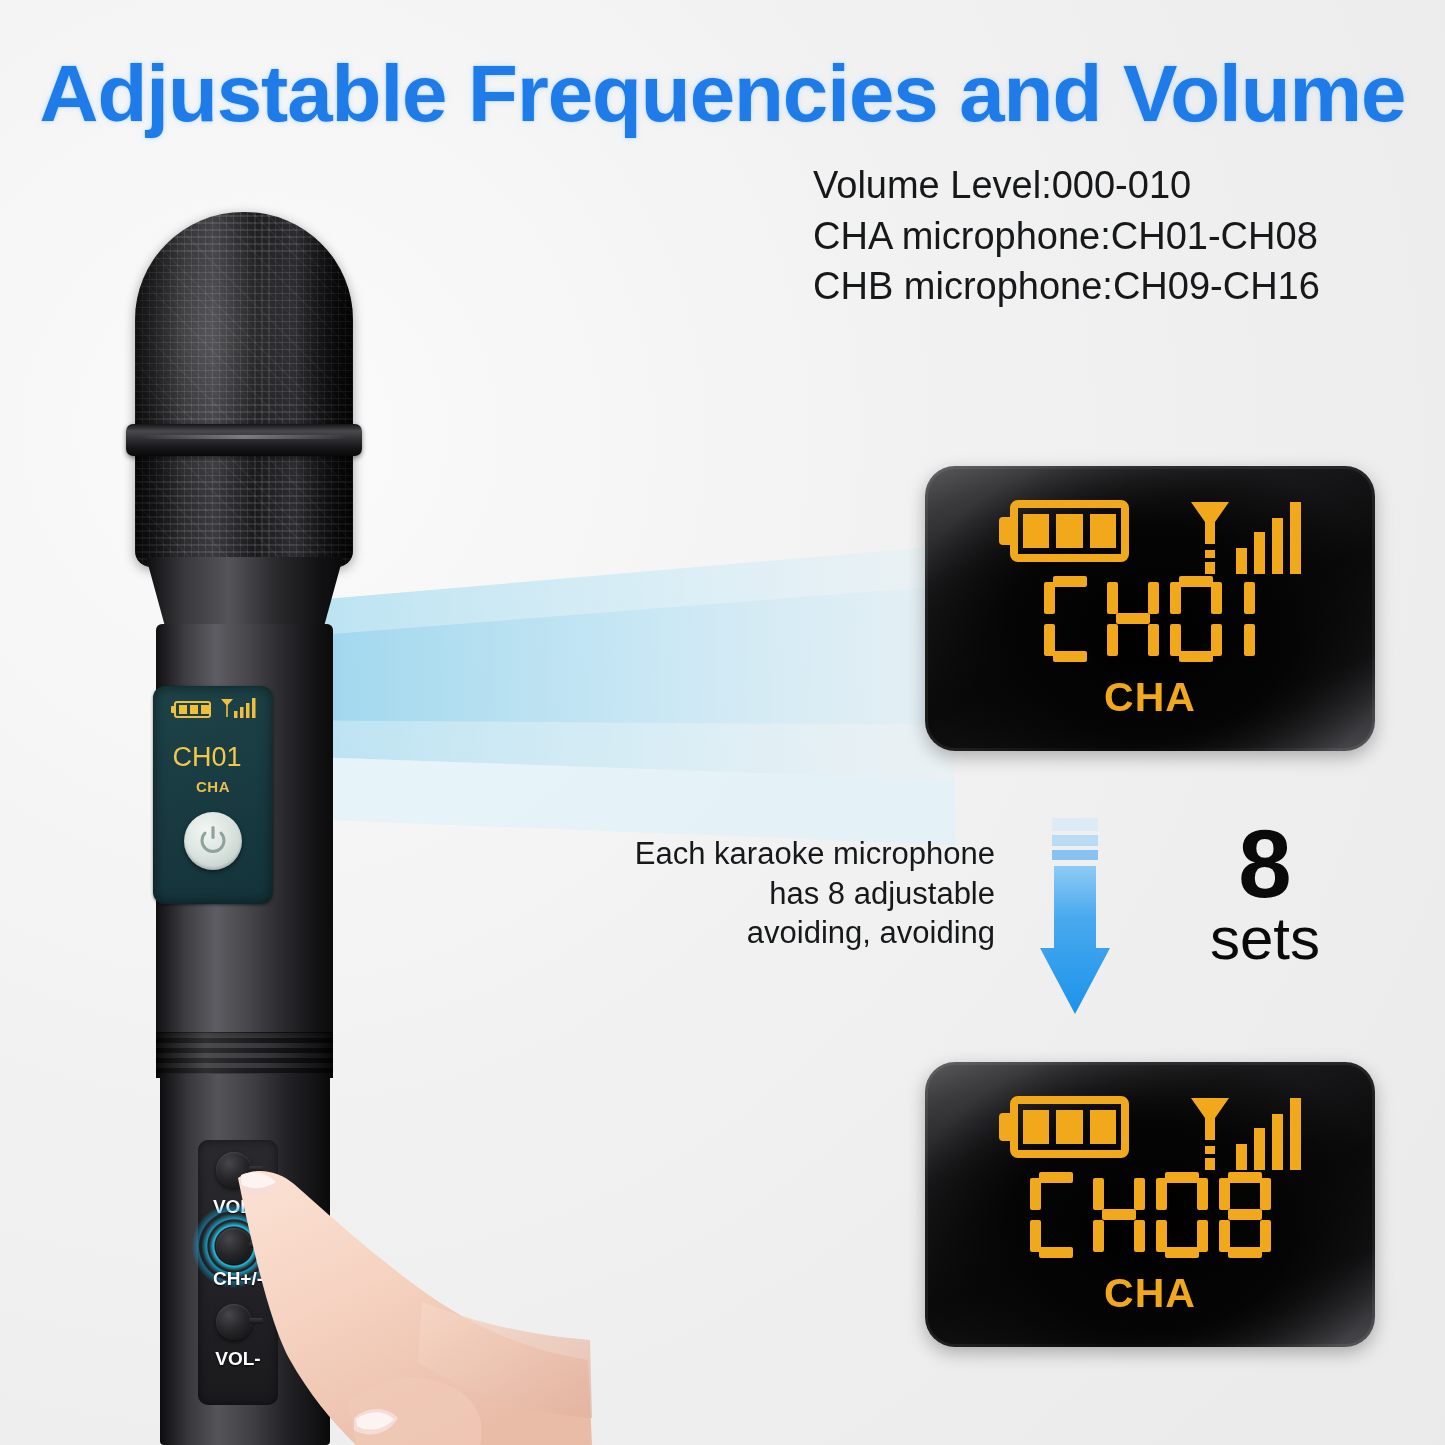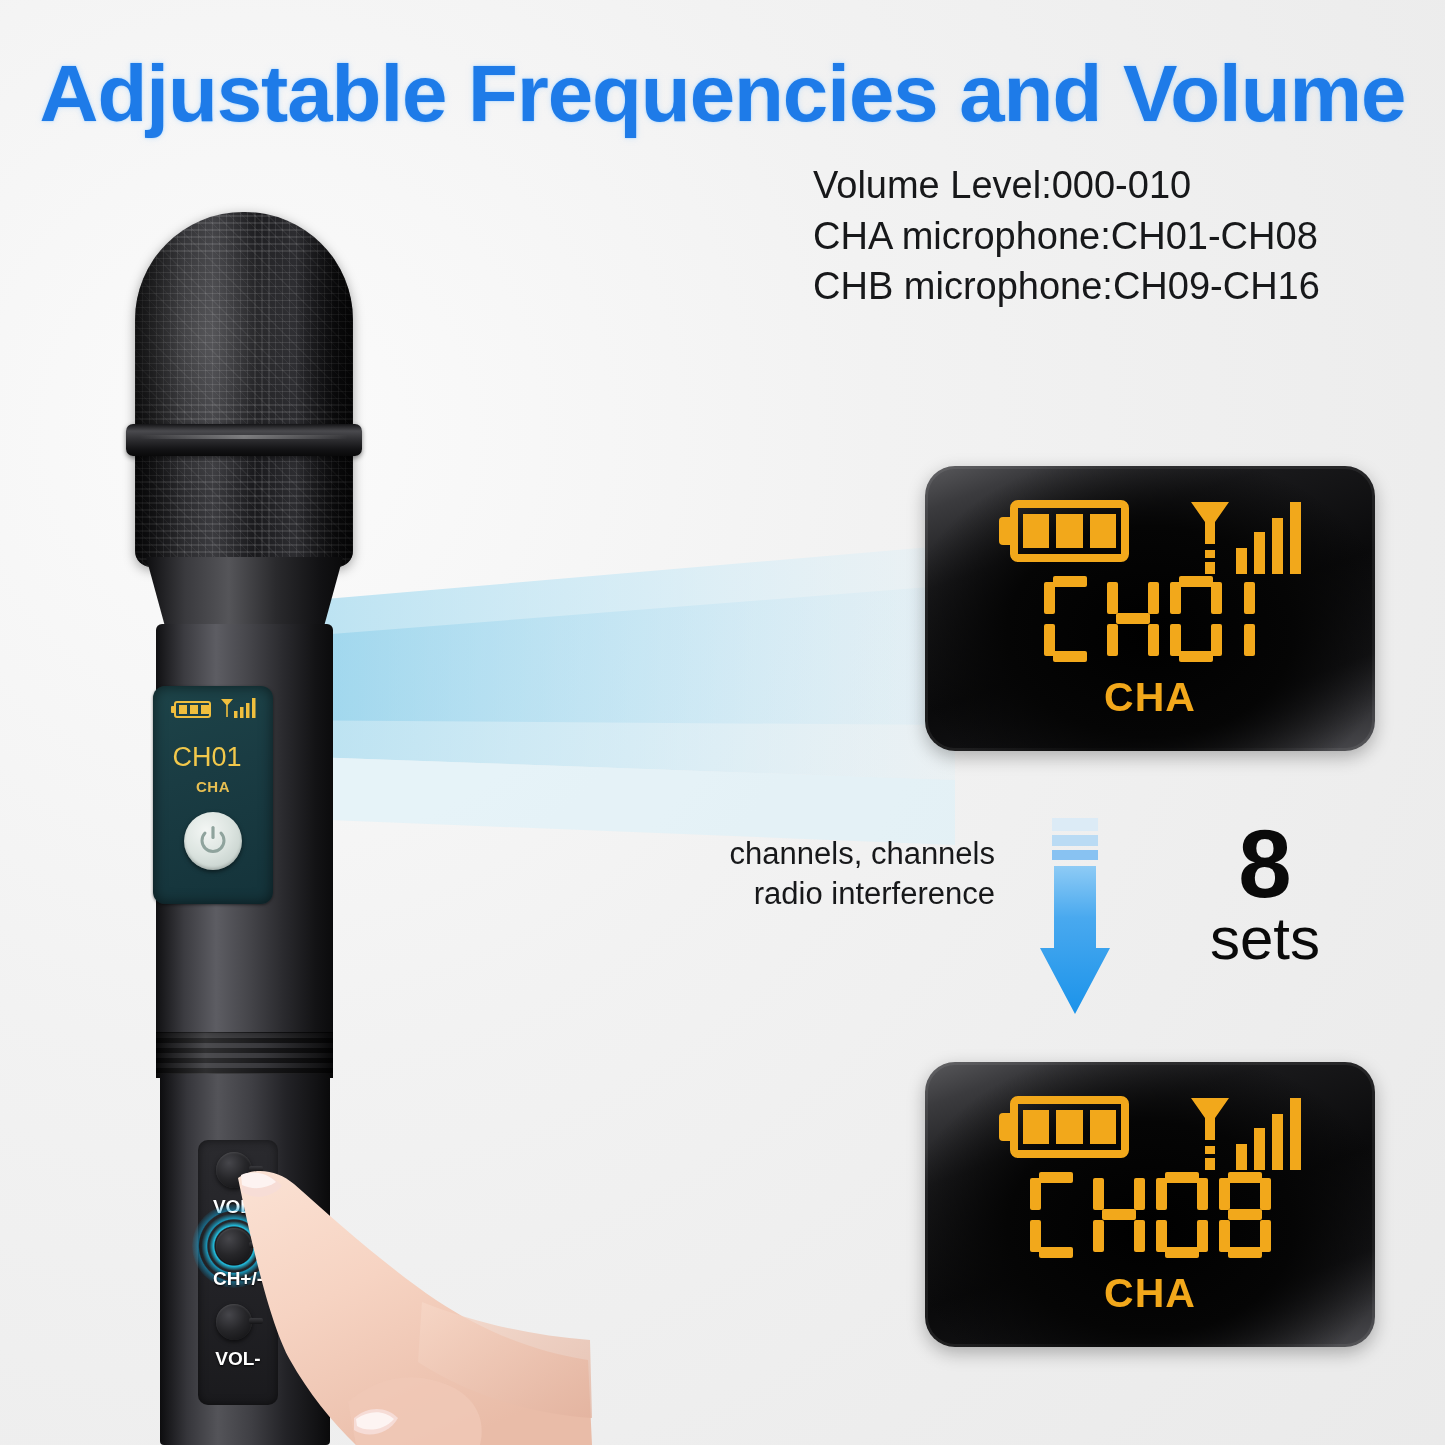--- a/index.html
+++ b/index.html
@@ -433,22 +433,23 @@
           <s class="v sE"></s>
           <s class="v sC"></s>
           <s class="h sD"></s>
       </div>
     </div>
     <div class="lcd-cha">CHA</div>
     <div class="lcd-edge"></div>
   </div>
 
   <div class="caption">
-    <div>channels, channels</div>
-    <div>radio interference</div>
+    <div>Each karaoke microphone</div>
+    <div>has 8 adjustable</div>
+    <div>avoiding, avoiding</div>
   </div>
 
   <div class="arrow">
     <svg width="70" height="220" viewBox="0 0 70 220">
       <defs>
         <linearGradient id="arrGrad" x1="0" y1="0" x2="0" y2="1">
           <stop offset="0" stop-color="#8ecbf5"></stop>
           <stop offset="0.35" stop-color="#49a9ef"></stop>
           <stop offset="1" stop-color="#1b93ea"></stop>
         </linearGradient>

